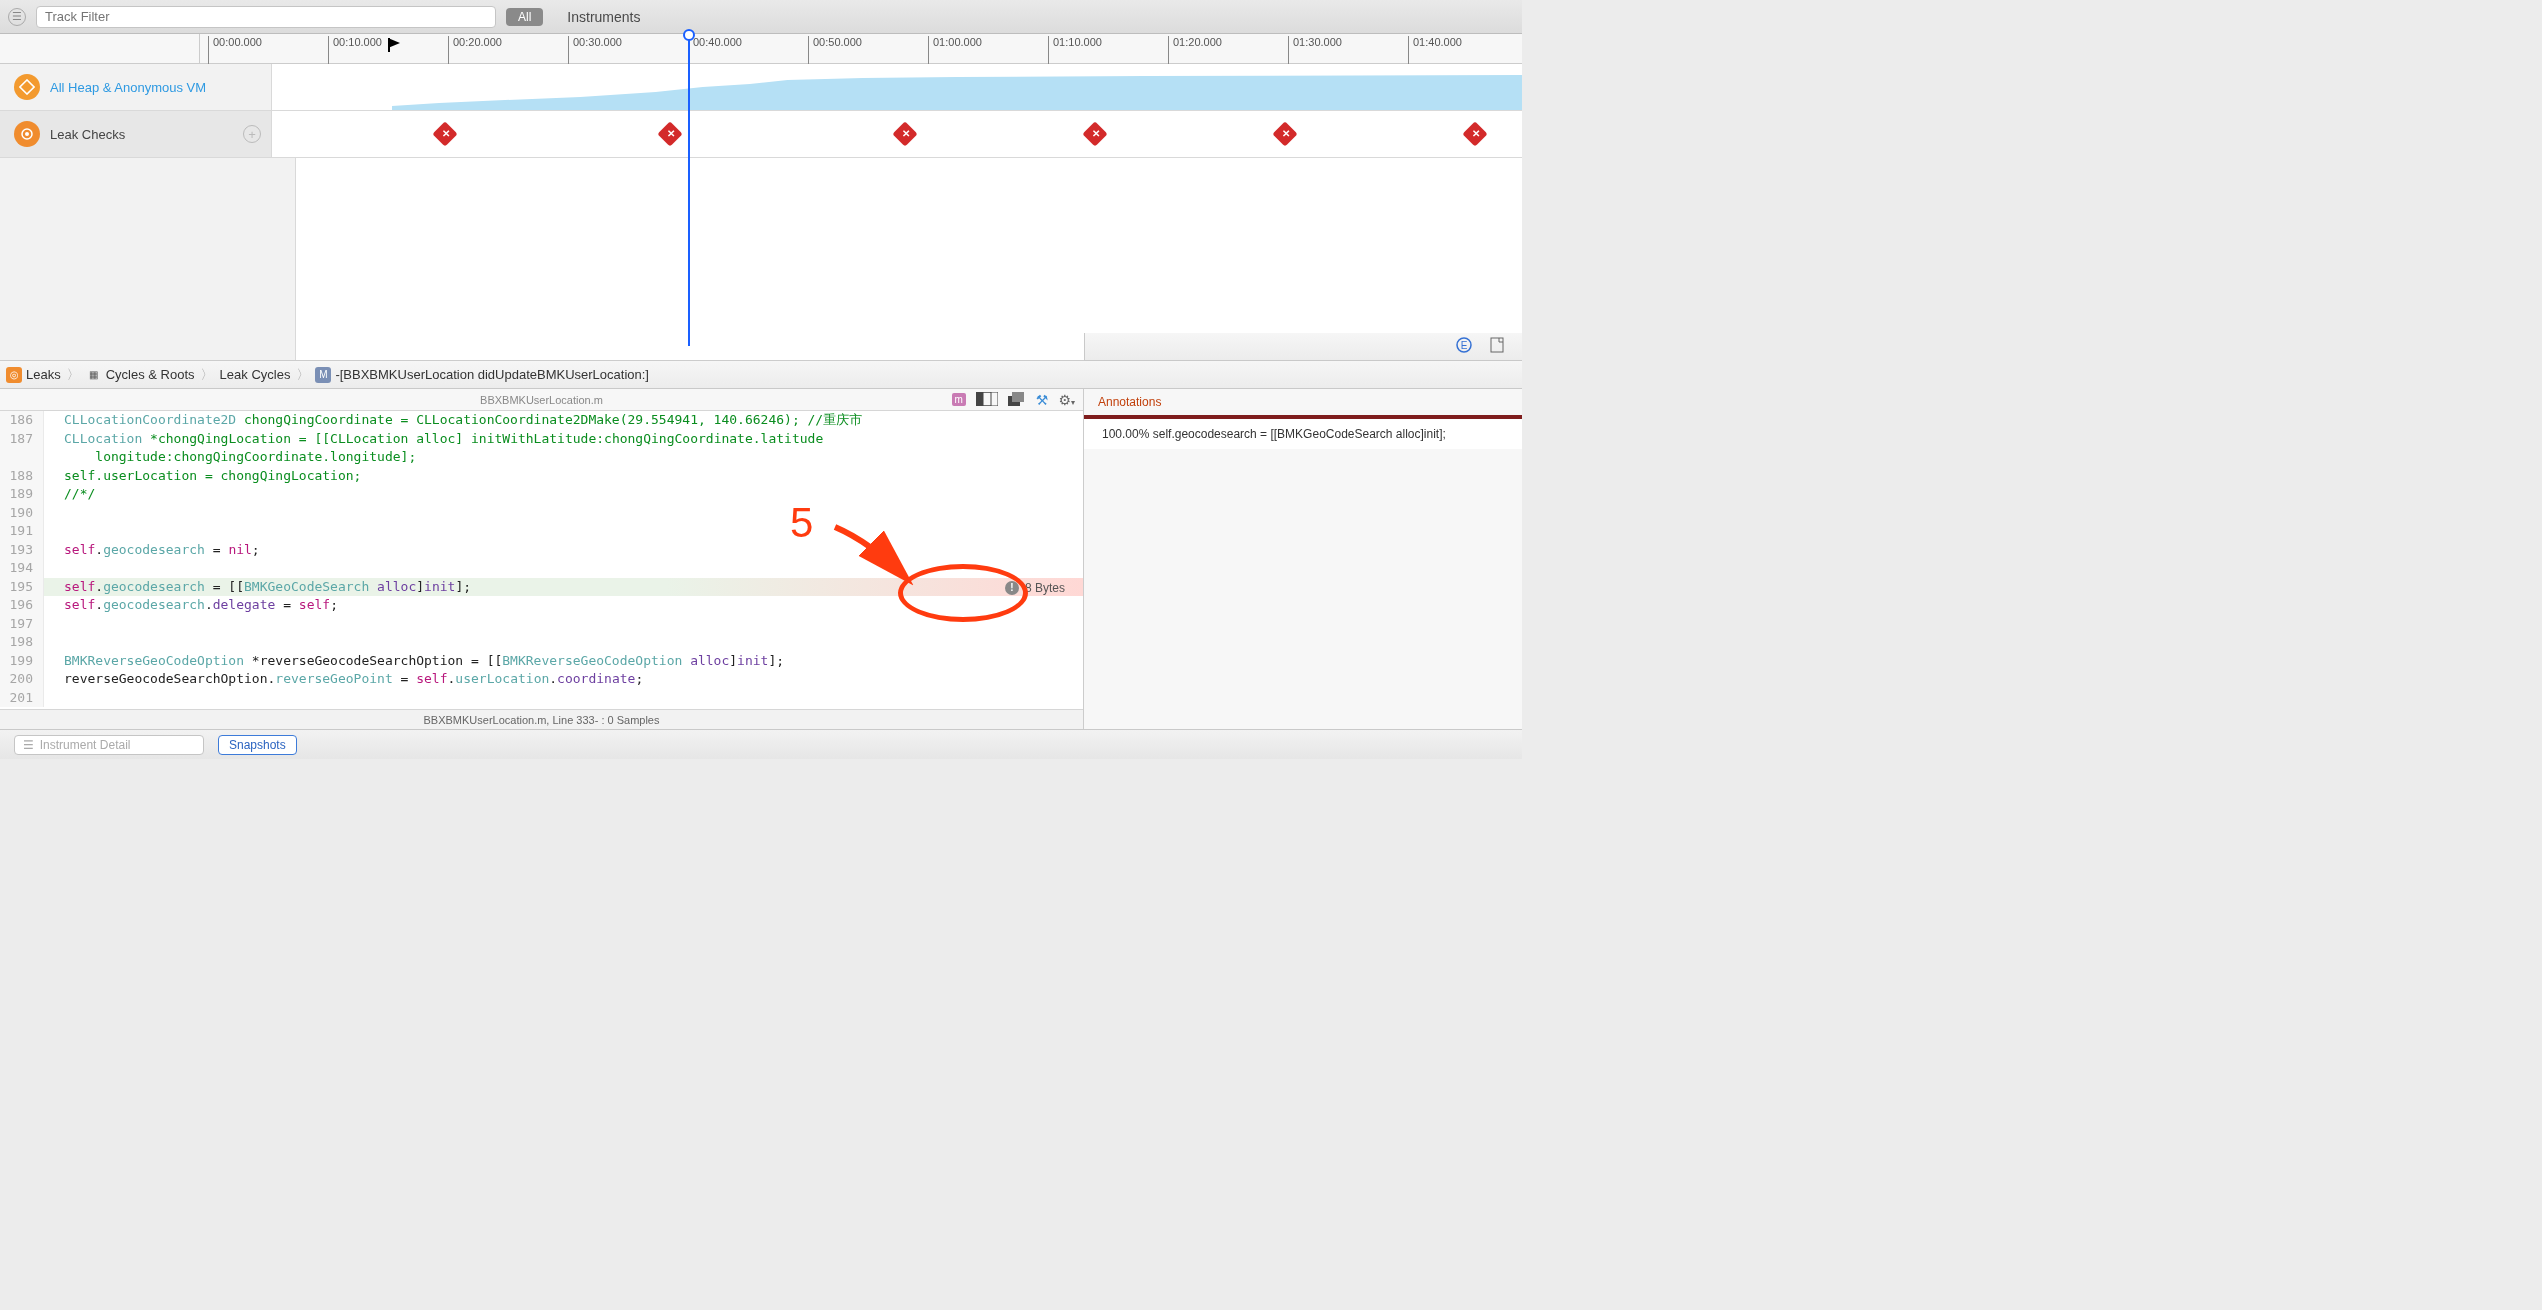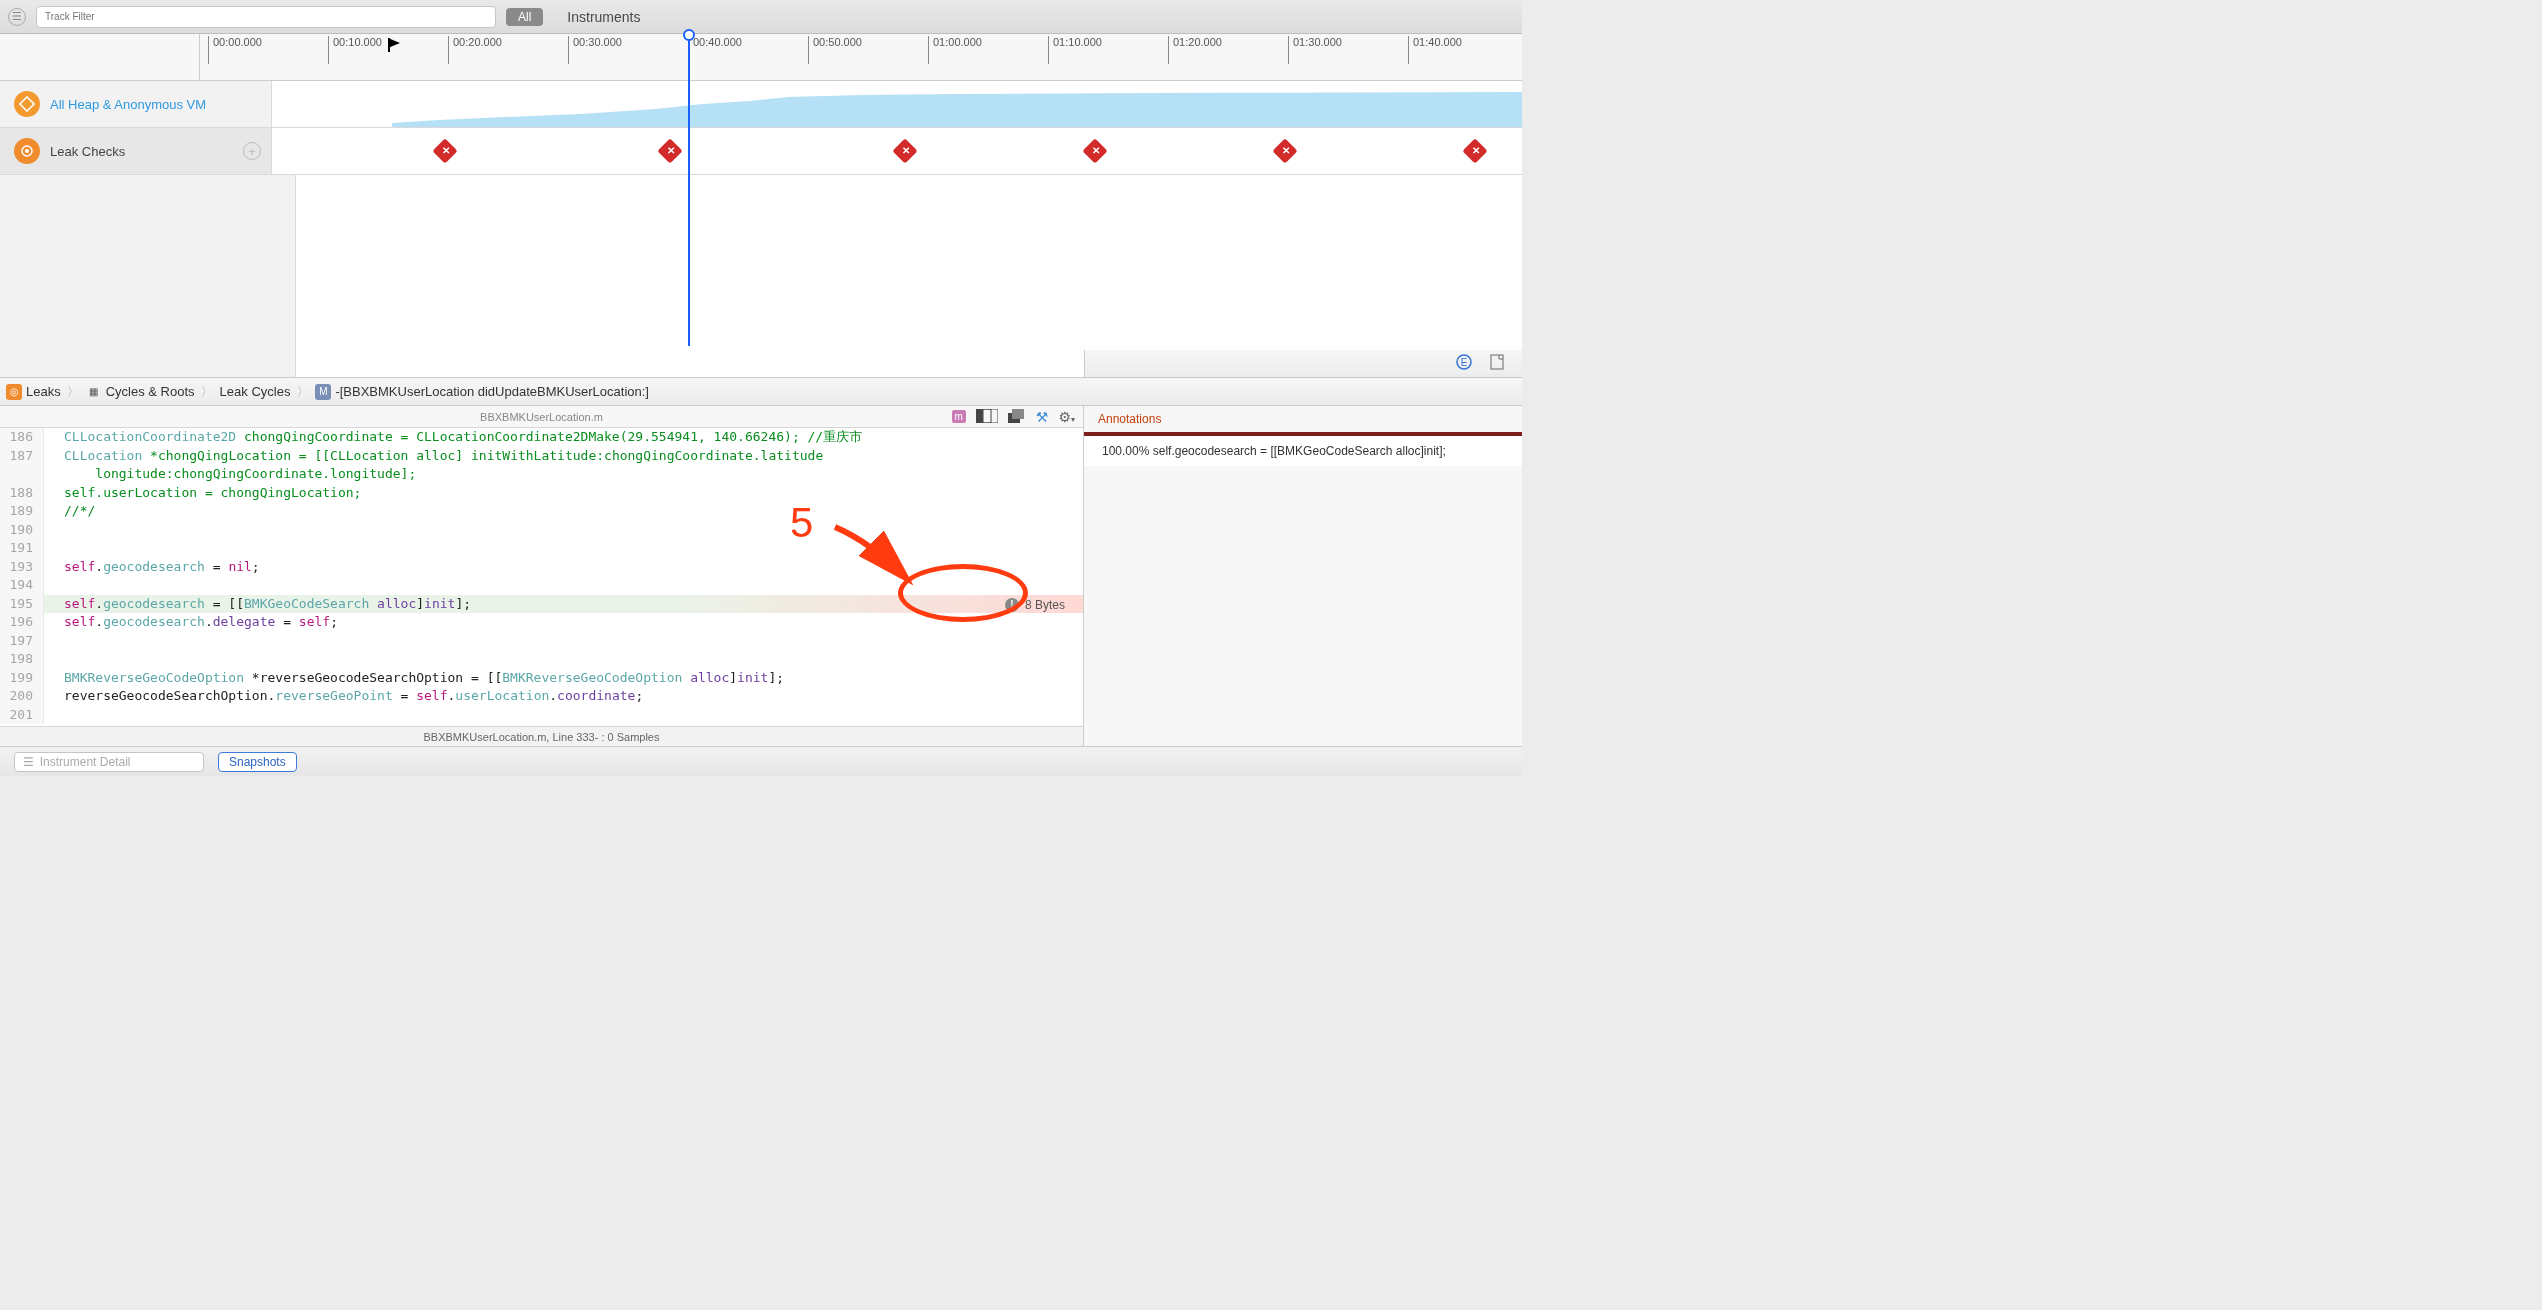--- a/index.html
+++ b/index.html
@@ -32,39 +32,39 @@
   color: #888;
   font-size: 11px;
 }
 .track-filter {
   width: 460px;
   height: 22px;
   border: 1px solid #c5c5c5;
   border-radius: 4px;
   background: #fff;
   padding: 0 8px;
-  font-size: 10px;
+  font-size: 13px;
   color: #999;
 }
 .all-pill {
   background: #8a8a8a;
   color: #fff;
   padding: 2px 12px;
   border-radius: 4px;
   font-size: 12px;
 }
 .instruments-label {
   color: #4a4a4a;
   font-size: 14px;
   margin-left: 14px;
 }
 
 
 .ruler {
-  height: 47px;
+  height: 30px;
   background: #f7f7f7;
   border-bottom: 1px solid #ccc;
   position: relative;
   display: flex;
 }
 .ruler-left {
   width: 200px;
   border-right: 1px solid #ccc;
   flex-shrink: 0;
 }

